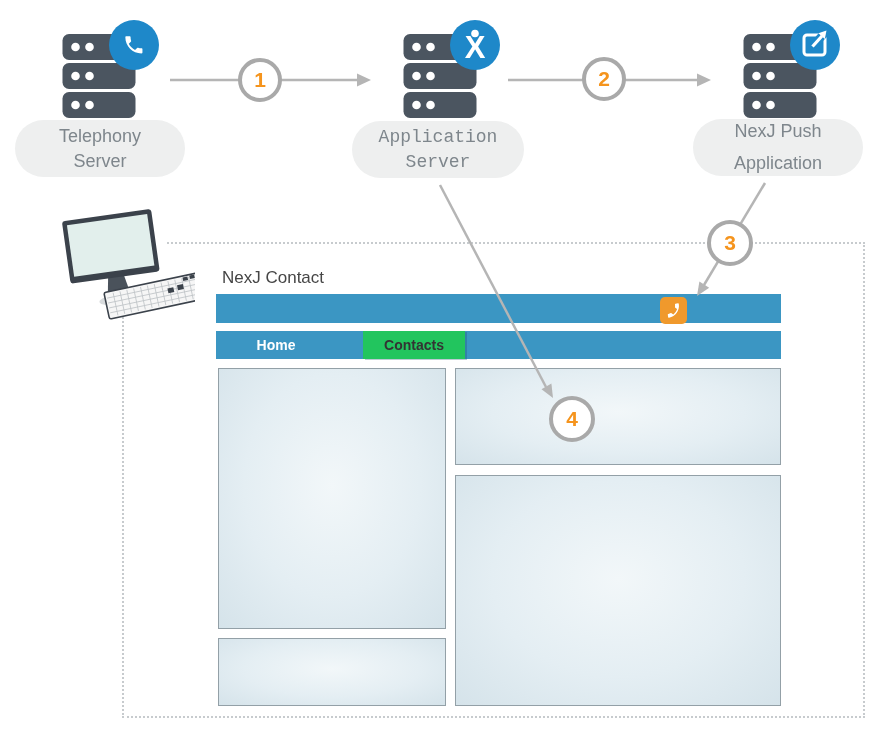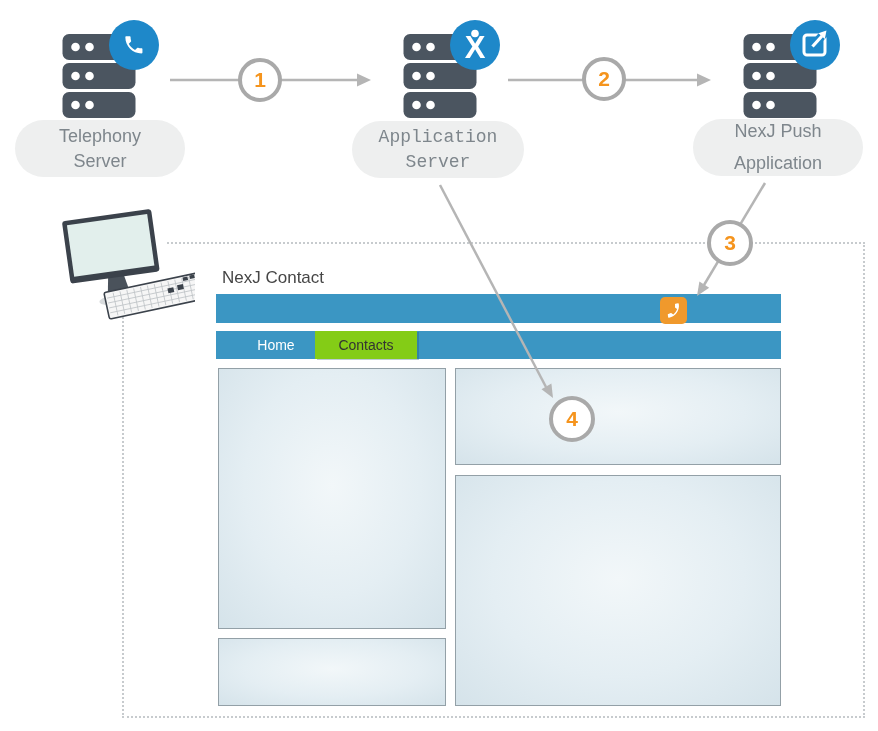--- a/index.html
+++ b/index.html
@@ -44,24 +44,24 @@
     position:absolute;left:660px;top:297px;width:27px;height:27px;border-radius:5px;
     background:#f0992c;display:flex;align-items:center;justify-content:center;z-index:3;
     cursor:pointer;
   }
   .tabbar{
     position:absolute;left:216px;top:331px;width:565px;height:28px;
     background:#3b96c3;z-index:2;
   }
   .tab{
     position:absolute;top:0;height:28px;line-height:28px;text-align:center;
-    color:#ffffff;font-size:14px;font-weight:400;cursor:pointer;
+    color:#ffffff;font-size:14px;font-weight:700;cursor:pointer;
   }
   .tab.active{
-    background:#84cc16;color:#333333;box-shadow:2px 1px 0 rgba(31,84,108,0.30);
+    background:#22c55e;color:#333333;box-shadow:2px 1px 0 rgba(31,84,108,0.30);margin-left:48px;
   }
 
   
   .panel{
     position:absolute;z-index:2;box-sizing:border-box;
     border:1px solid #93a0a7;
     background:radial-gradient(ellipse at 50% 45%, #f2f7f9 0%, #e4eef3 55%, #d5e3ea 100%);
   }
 
   .arrow-layer{position:absolute;left:0;top:0;z-index:4;pointer-events:none;}

